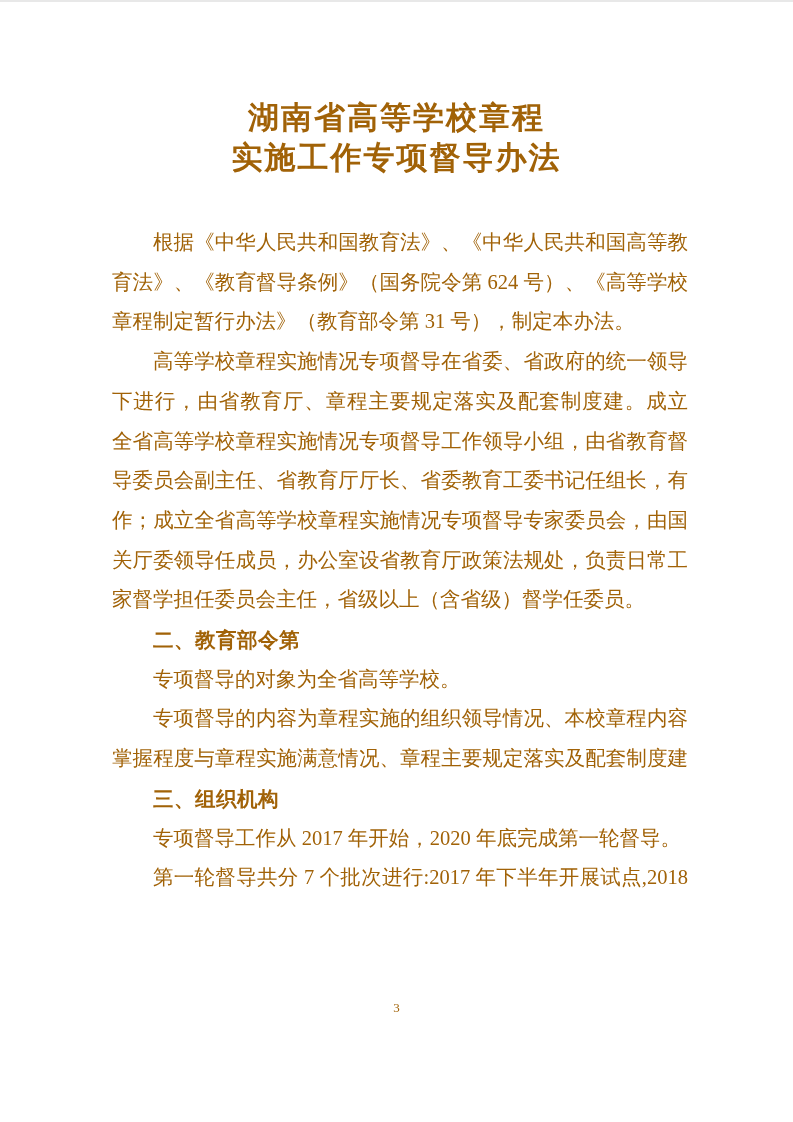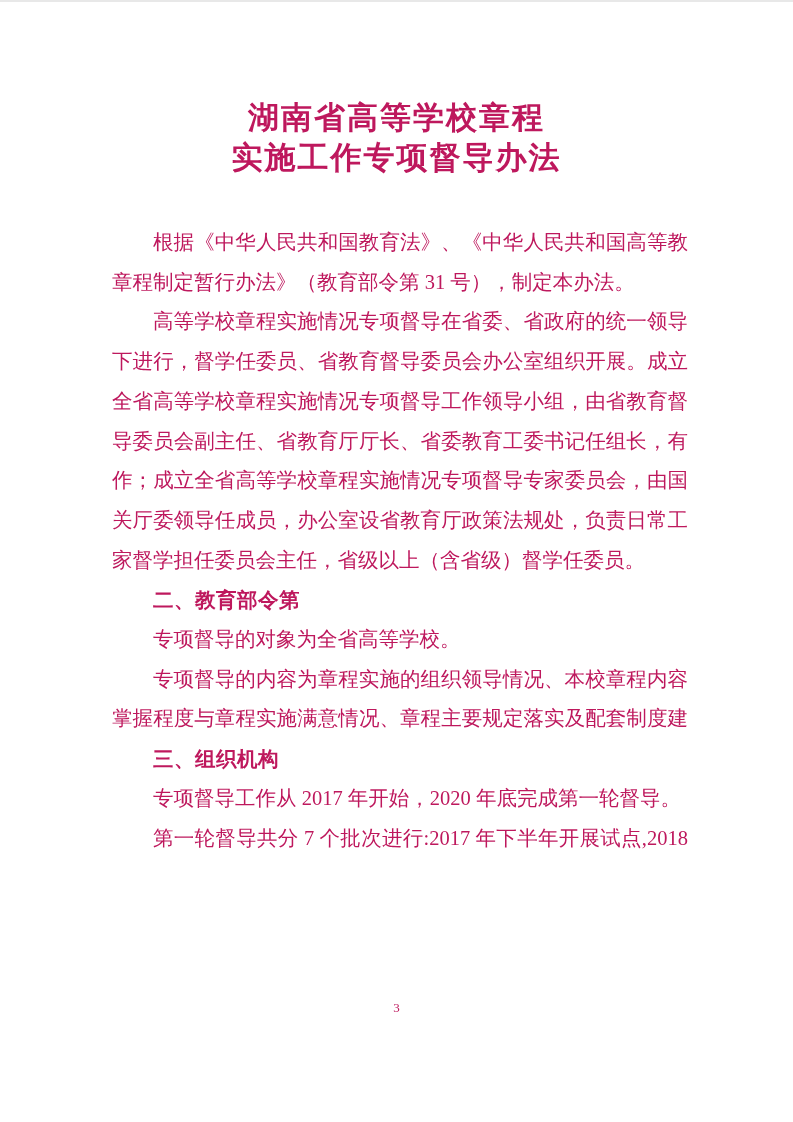--- a/index.html
+++ b/index.html
@@ -5,21 +5,21 @@
   html, body {
     margin: 0;
     padding: 0;
     background: #ffffff;
   }
   .page {
     position: relative;
     width: 793px;
     height: 1122px;
     background: #ffffff;
-    color: #be185d;
+    color: #a16207;
     box-sizing: border-box;
     border-top: 2px solid #e8e8e8;
     overflow: hidden;
     font-family: "Liberation Serif", "DejaVu Serif", serif;
   }
   .title-block {
     padding-top: 96px;
     text-align: center;
     font-family: "Liberation Sans", "DejaVu Sans", sans-serif;
     font-weight: 700;
@@ -77,27 +77,28 @@
 
   <div class="title-block">
     <div>湖南省高等学校章程</div>
     <div>实施工作专项督导办法</div>
   </div>
 
   <div class="content">
 
     <p>
       <span class="line fl jl">根据《中华人民共和国教育法》、《中华人民共和国高等教</span>
+      <span class="line jl">育法》、《教育督导条例》（国务院令第 624 号）、《高等学校</span>
       <span class="line">章程制定暂行办法》（教育部令第 31 号），制定本办法。</span>
     </p>
 
 
     <p>
       <span class="line fl jl">高等学校章程实施情况专项督导在省委、省政府的统一领导</span>
-      <span class="line jl">下进行，督学任委员、省教育督导委员会办公室组织开展。成立</span>
+      <span class="line jl">下进行，由省教育厅、章程主要规定落实及配套制度建。成立</span>
       <span class="line jl">全省高等学校章程实施情况专项督导工作领导小组，由省教育督</span>
       <span class="line jl">导委员会副主任、省教育厅厅长、省委教育工委书记任组长，有</span>
       <span class="line jl">作；成立全省高等学校章程实施情况专项督导专家委员会，由国</span>
       <span class="line jl">关厅委领导任成员，办公室设省教育厅政策法规处，负责日常工</span>
       <span class="line">家督学担任委员会主任，省级以上（含省级）督学任委员。</span>
     </p>
 
     <p class="heading">
       <span class="line">二、教育部令第</span>
     </p>

